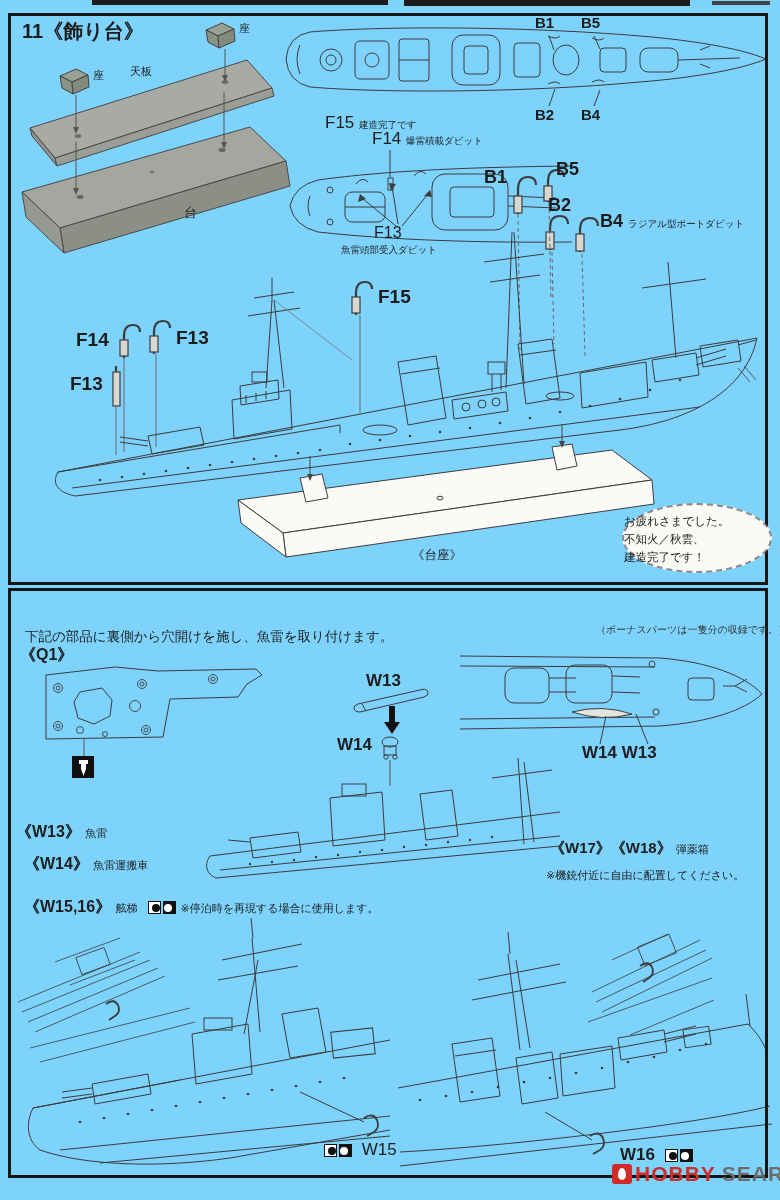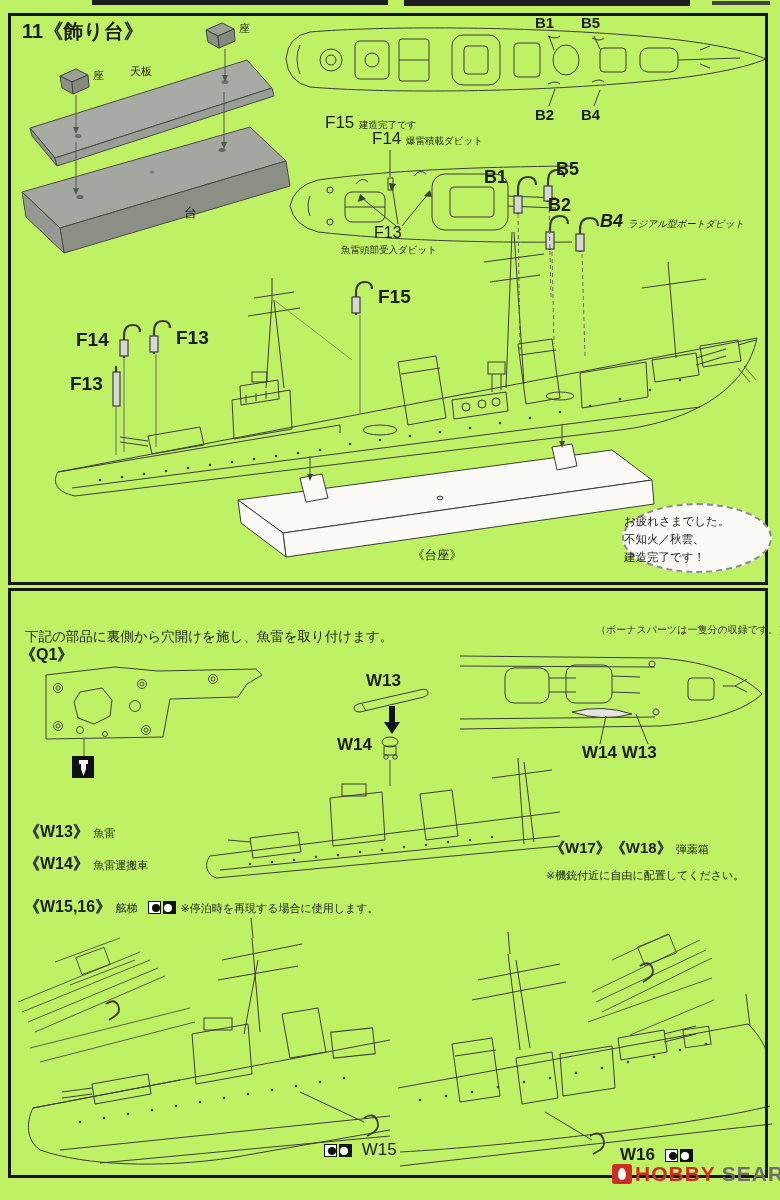--- a/index.html
+++ b/index.html
@@ -1,16 +1,16 @@
 <!DOCTYPE html>
 <html><head>
 <meta charset="utf-8">
 <style>
   html,body{margin:0;padding:0;}
-  .page{position:relative;width:780px;height:1200px;background:#bef264;overflow:hidden;
+  .page{position:relative;width:780px;height:1200px;background:#7dd3fc;overflow:hidden;
         font-family:"Liberation Sans","DejaVu Sans",sans-serif;color:#1d1d1d;}
   .panel{position:absolute;border:3px solid #161616;background:transparent;box-sizing:border-box;}
   .lbl{position:absolute;white-space:nowrap;color:#1d1d1d;line-height:1.1;}
   .b{font-weight:bold;}
   svg.art{position:absolute;left:0;top:0;}
   .headerbar{position:absolute;left:11px;top:591px;width:755px;height:30px;
     background:linear-gradient(#b5b5b5 0%,#7d7d7d 40%,#3a3a3a 70%,#0a0a0a 100%);
     border-bottom:1px solid #000;}
   .headerbar .t{position:absolute;left:8px;top:6px;color:#fff;font-weight:bold;font-size:14px;
      text-shadow:0 1px 1px #000;}
@@ -453,21 +453,21 @@
   <div class="lbl" style="left:372px;top:130px;font-size:17px;">
     <span>F14</span>
     <span style="font-size:9.5px;">爆雷積載ダビット</span>
   </div>
   <div class="lbl" style="left:374px;top:224px;font-size:16px;">F13</div>
   <div class="lbl" style="left:341px;top:245px;font-size:9.5px;">魚雷頭部受入ダビット</div>
 
   <div class="lbl b" style="left:484px;top:168px;font-size:18px;">B1</div>
   <div class="lbl b" style="left:556px;top:160px;font-size:18px;">B5</div>
   <div class="lbl b" style="left:548px;top:196px;font-size:18px;">B2</div>
-  <div class="lbl" style="left:600px;top:212px;font-size:18px;font-weight:bold;font-style:italic;">
+  <div class="lbl" style="left:600px;top:212px;font-size:18px;font-weight:bold;">
     <span>B4</span>
     <span style="font-size:9.5px;font-weight:normal;">ラジアル型ボートダビット</span>
   </div>
 
   <div class="lbl b" style="left:76px;top:330px;font-size:19px;">F14</div>
   <div class="lbl b" style="left:176px;top:328px;font-size:19px;">F13</div>
   <div class="lbl b" style="left:70px;top:374px;font-size:19px;">F13</div>
   <div class="lbl b" style="left:378px;top:287px;font-size:19px;">F15</div>
 
   <div class="lbl" style="left:412px;top:549px;font-size:12.5px;">《台座》</div>
@@ -480,21 +480,21 @@
 
 
   <div class="lbl" style="left:596px;top:624px;font-size:10px;color:#333;">（ボーナスパーツは一隻分の収録です。）</div>
   <div class="lbl" style="left:25px;top:630px;font-size:13.5px;">下記の部品に裏側から穴開けを施し、魚雷を取り付けます。</div>
 
   <div class="lbl b" style="left:20px;top:646px;font-size:16px;">《Q1》</div>
   <div class="lbl b" style="left:366px;top:672px;font-size:17px;">W13</div>
   <div class="lbl b" style="left:337px;top:736px;font-size:17px;">W14</div>
   <div class="lbl b" style="left:582px;top:744px;font-size:17px;">W14 W13</div>
 
-  <div class="lbl" style="left:24px;top:823px;font-size:16px;font-weight:bold;">
+  <div class="lbl" style="left:16px;top:823px;font-size:16px;font-weight:bold;">
     <span>《W13》</span>
     <span style="font-size:11px;font-weight:normal;">魚雷</span>
   </div>
   <div class="lbl" style="left:24px;top:855px;font-size:16px;font-weight:bold;text-align:center;">
     <span>《W14》</span>
     <span style="font-size:11px;font-weight:normal;">魚雷運搬車</span>
   </div>
 
   <div class="lbl" style="left:550px;top:840px;font-size:15px;font-weight:bold;">
     <span>《W17》《W18》</span>

